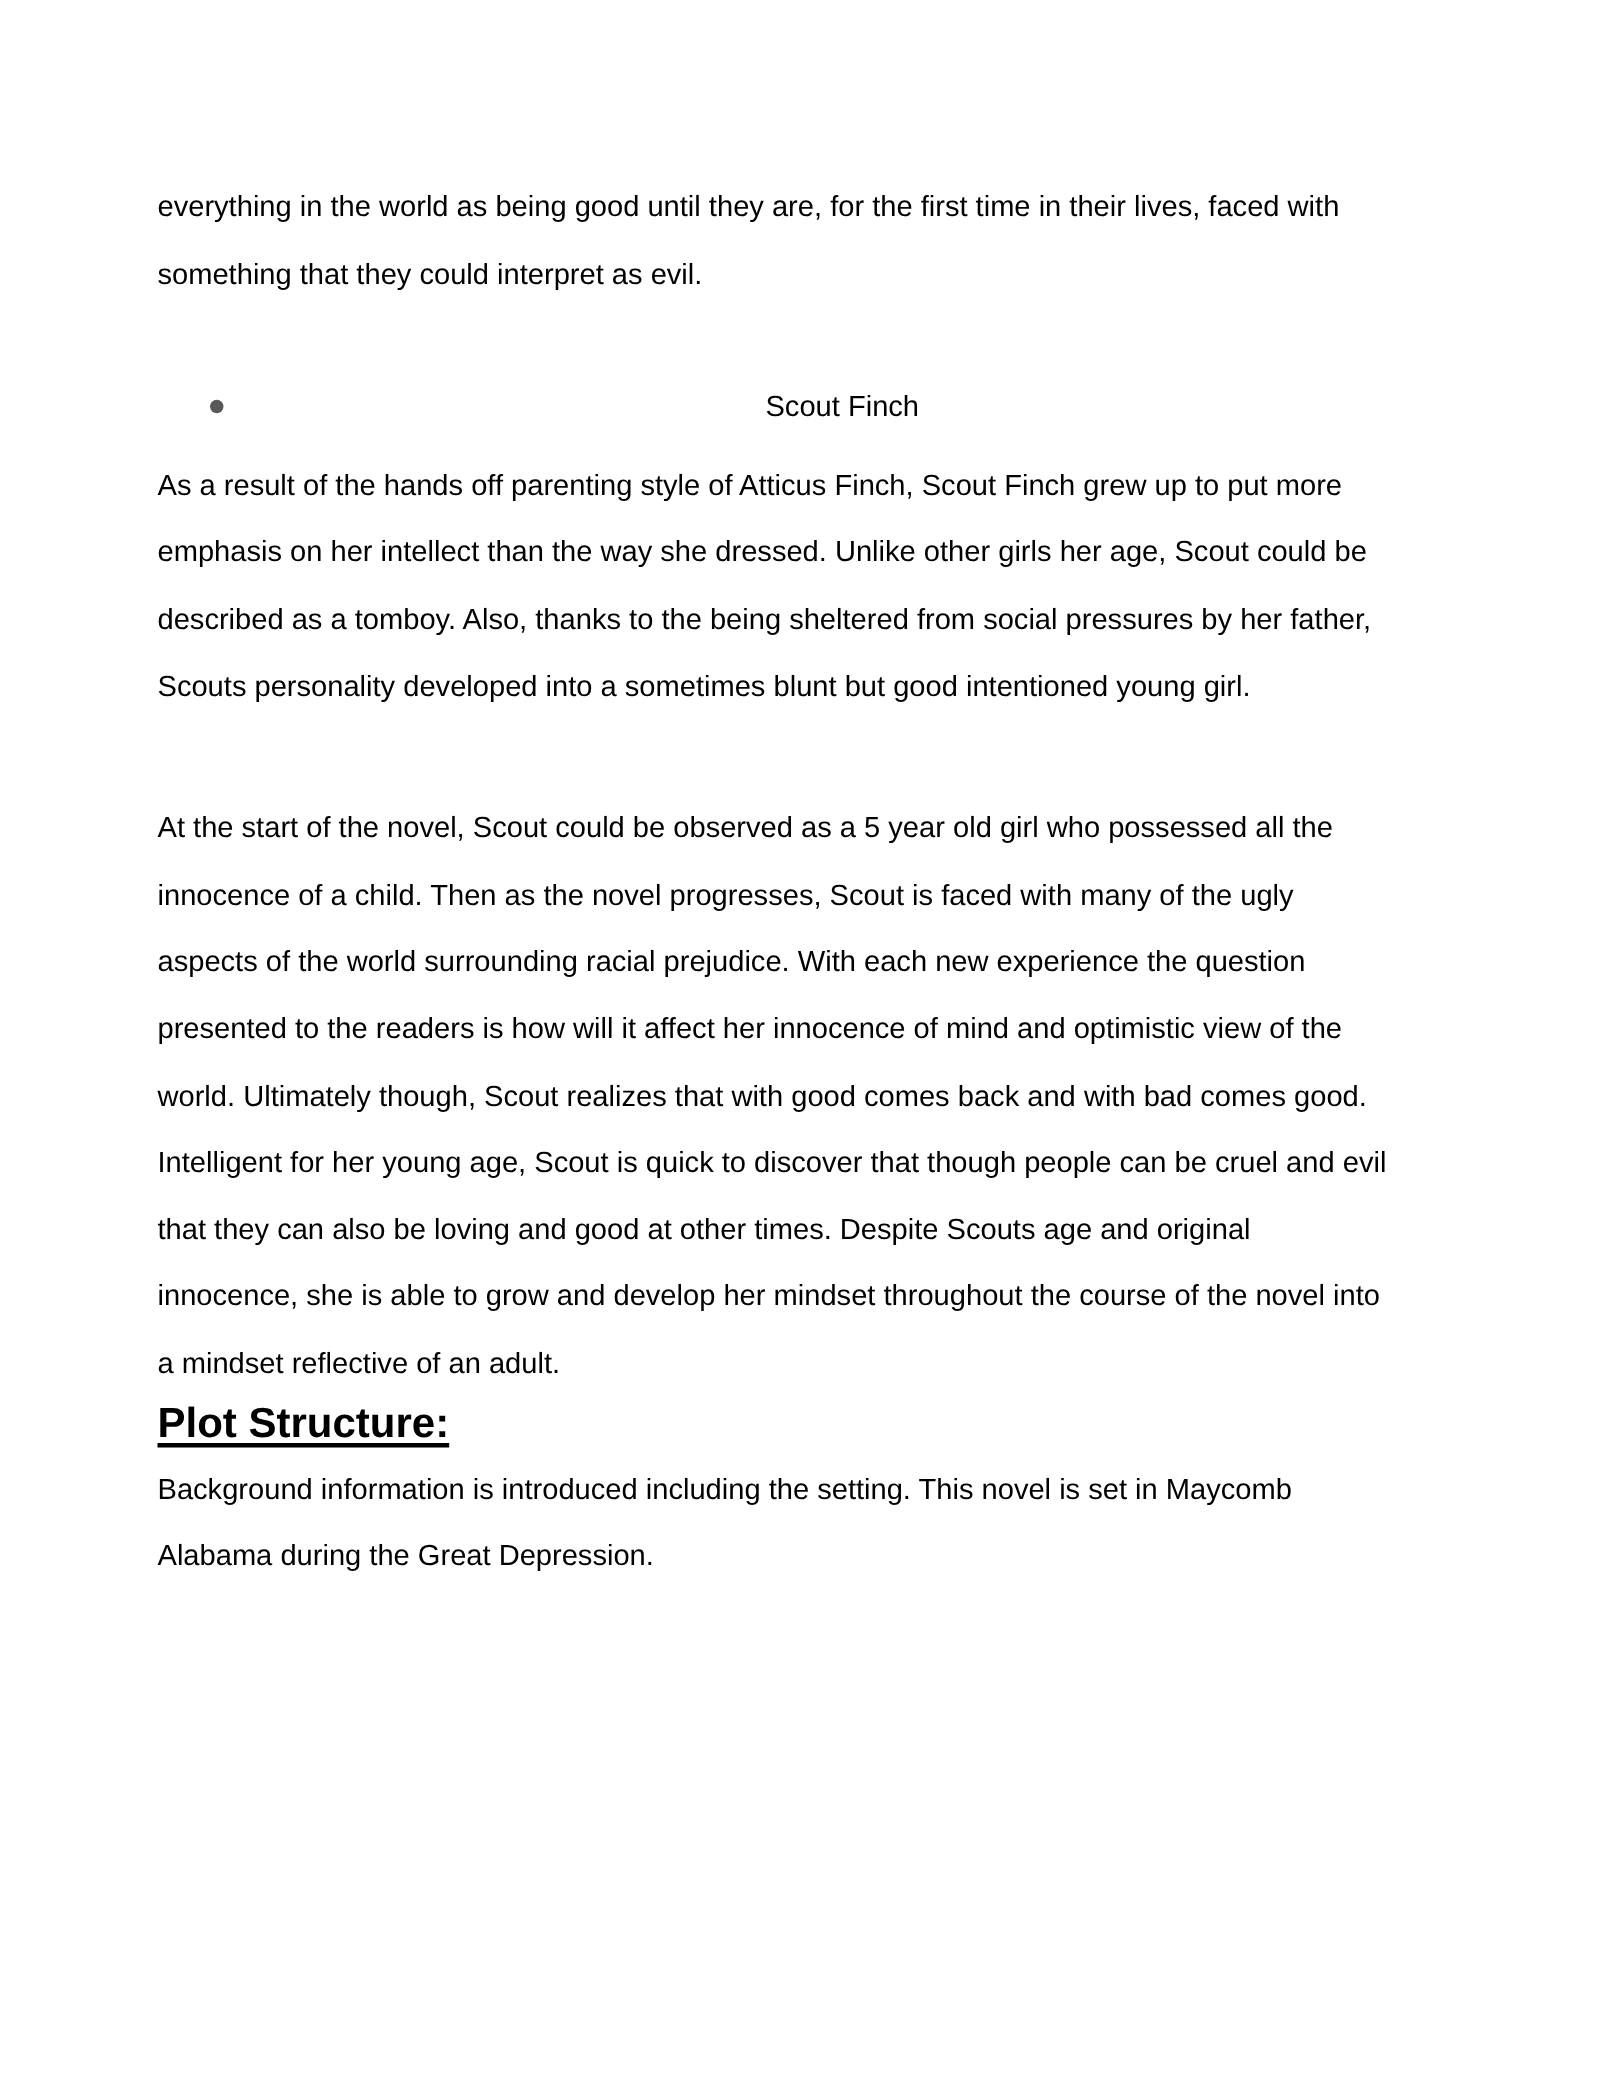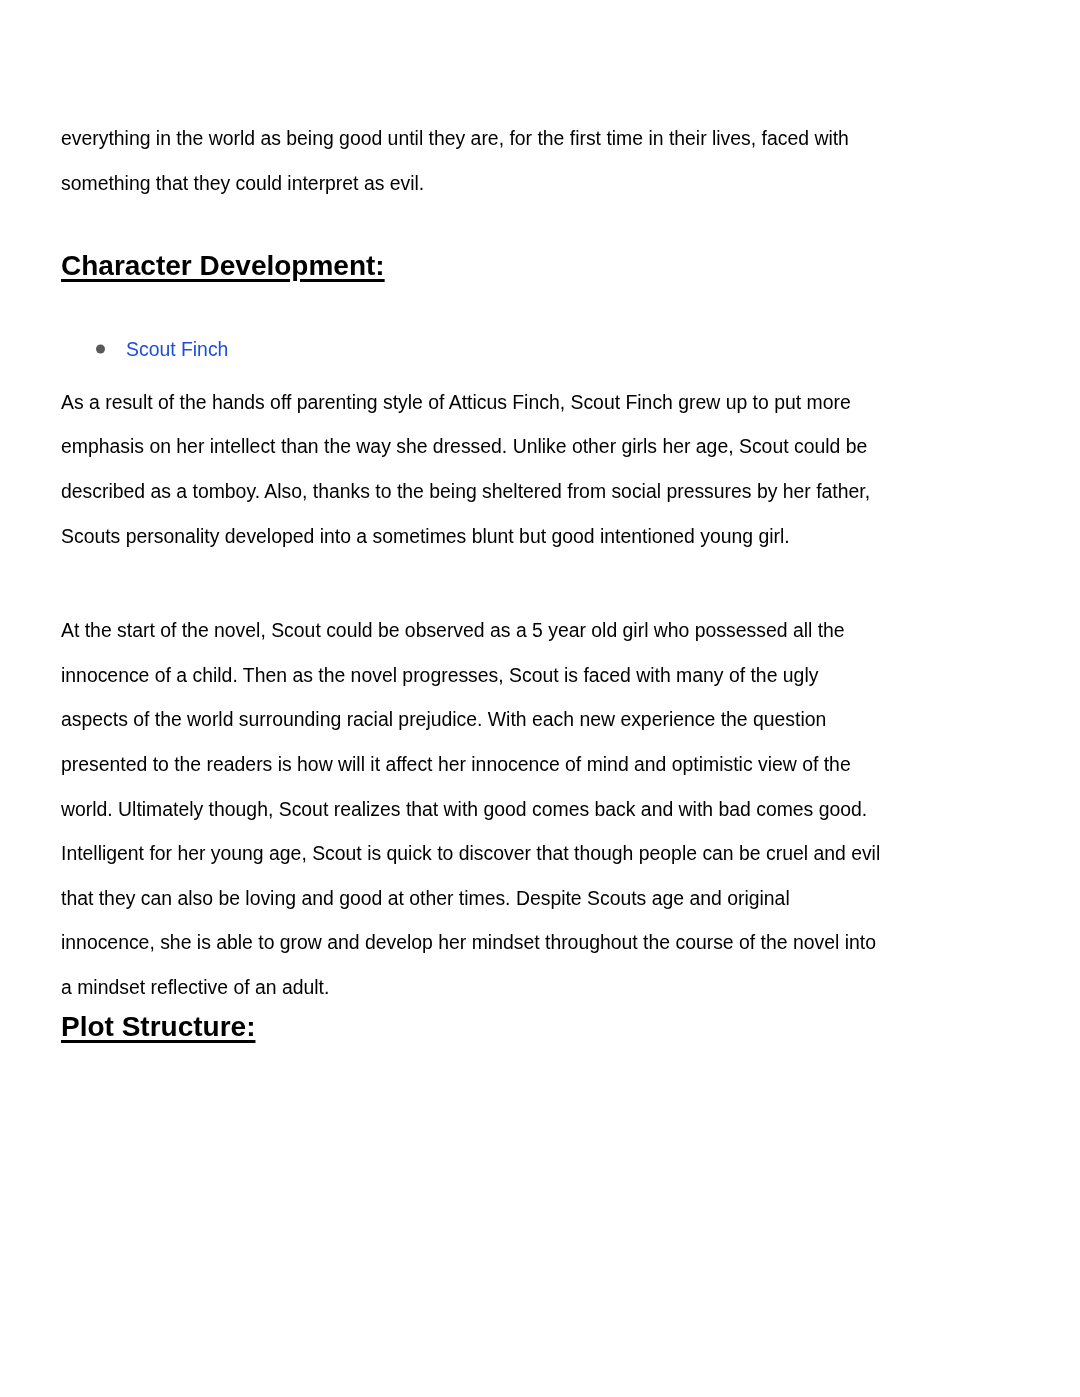--- a/index.html
+++ b/index.html
@@ -9,21 +9,21 @@
   }
   body {
     width: 1080px;
     height: 1397px;
     overflow: hidden;
   }
   .page {
     box-sizing: border-box;
     width: 1080px;
     height: 1397px;
-    padding: 116px 127px 0 61px;
+    padding: 116px 127px 0 105px;
     background: #ffffff;
     font-family: "Liberation Sans", "DejaVu Sans", sans-serif;
     font-size: 19.4px;
     line-height: 44.6px;
     color: #000000;
     overflow: hidden;
   }
   .para {
     margin: 0;
     white-space: pre-line;
@@ -37,21 +37,22 @@
   }
   .heading .heading-text {
     text-decoration: underline;
     text-decoration-thickness: 2.5px;
     text-underline-offset: 4px;
   }
   .bullet-item {
     position: relative;
     padding-left: 65px;
     line-height: 44.6px;
-    color: #1d4ed8;
+    color: #000000;
+    text-align: center;
   }
   .bullet-dot {
     position: absolute;
     left: 35px;
     top: 50%;
     transform: translateY(-50%);
     width: 9px;
     height: 9px;
     border-radius: 50%;
     background: #595959;
@@ -66,23 +67,20 @@
   .p-exposition  { margin-top: 5px;  }
 </style>
 </head>
 <body>
 
 <div class="page">
 
   <div class="para p-intro">everything in the world as being good until they are, for the first time in their lives, faced with
 something that they could interpret as evil.</div>
 
-  <h2 class="heading h-character">
-    <span class="heading-text">Character Development:</span>
-  </h2>
 
   <div class="bullet-item bullet-scout">
     <span class="bullet-dot"></span>
     <span class="bullet-text">Scout Finch</span>
   </div>
 
   <div class="para p-scout-1">As a result of the hands off parenting style of Atticus Finch, Scout Finch grew up to put more
 emphasis on her intellect than the way she dressed. Unlike other girls her age, Scout could be
 described as a tomboy. Also, thanks to the being sheltered from social pressures by her father,
 Scouts personality developed into a sometimes blunt but good intentioned young girl.</div>
@@ -95,14 +93,16 @@
 Intelligent for her young age, Scout is quick to discover that though people can be cruel and evil
 that they can also be loving and good at other times. Despite Scouts age and original
 innocence, she is able to grow and develop her mindset throughout the course of the novel into
 a mindset reflective of an adult.</div>
 
   <h2 class="heading h-plot">
     <span class="heading-text">Plot Structure:</span>
   </h2>
 
 
+  <div class="para p-exposition">Background information is introduced including the setting. This novel is set in Maycomb
+Alabama during the Great Depression.</div>
 
 </div>
 
 </body></html>

